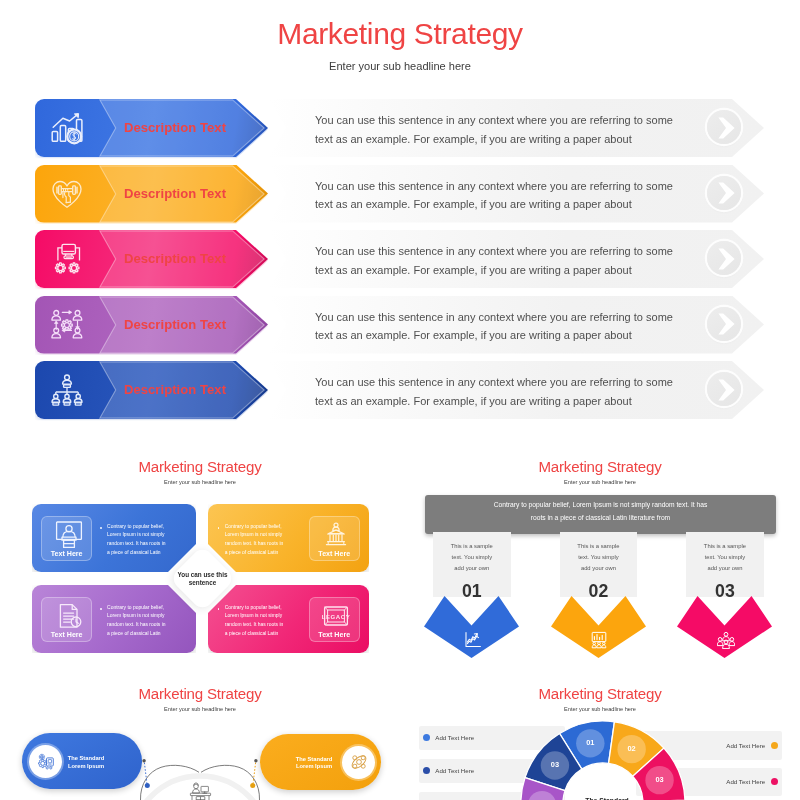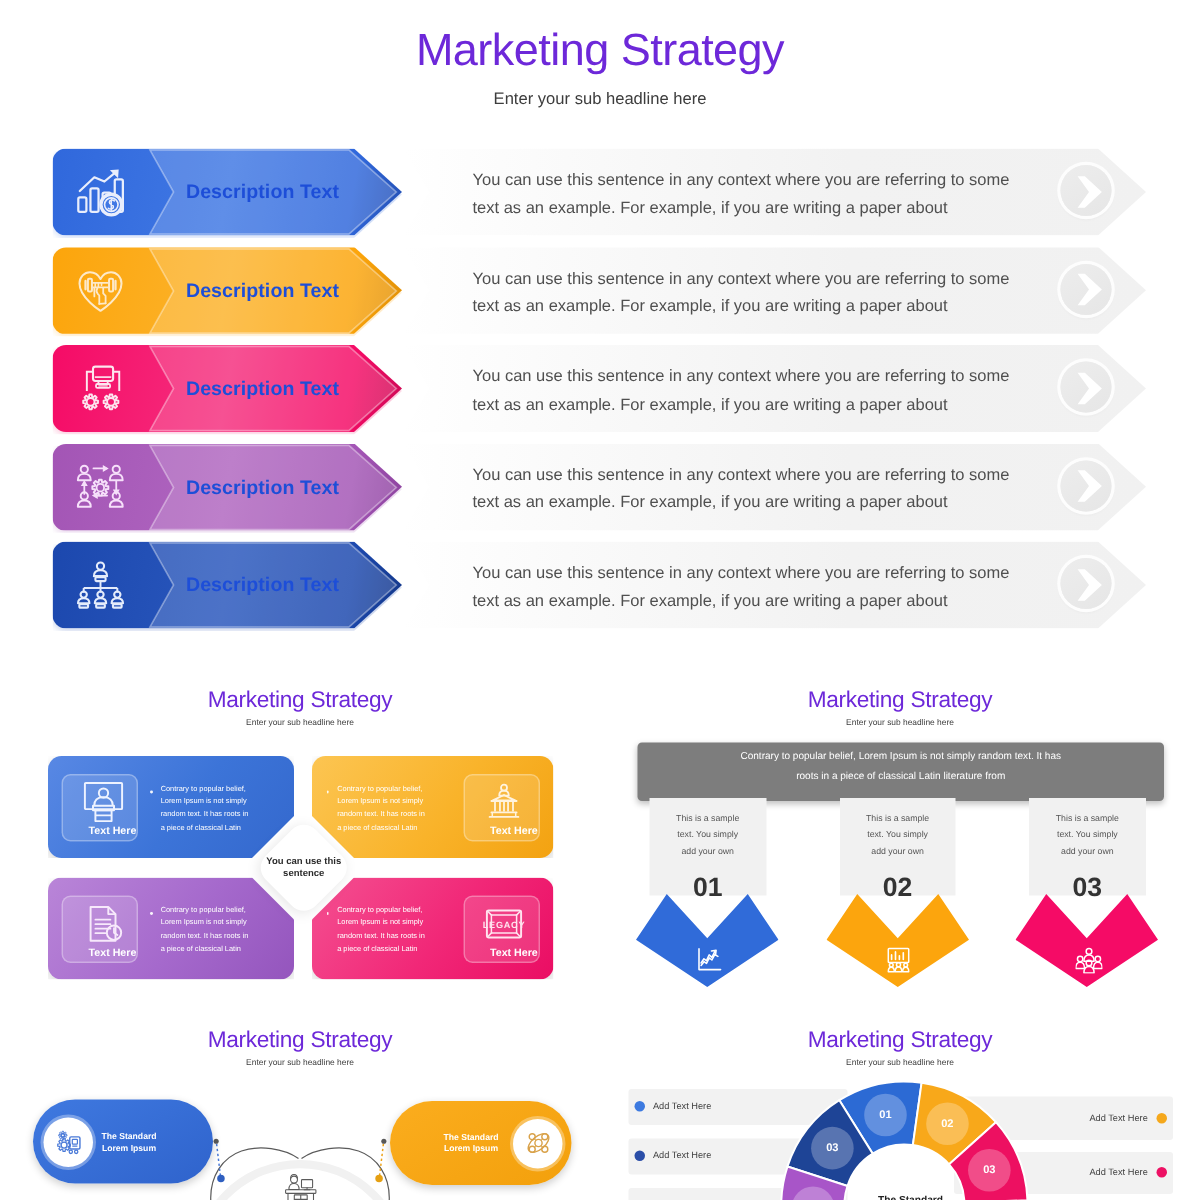--- a/index.html
+++ b/index.html
@@ -7,55 +7,55 @@
   body{width:800px;height:800px;background:#ffffff;font-family:"Liberation Sans",sans-serif;
        -webkit-font-smoothing:antialiased;overflow:hidden;position:relative;}
   .slide{position:absolute;background:#fff;left:0;width:800px;}
   .s1{top:0;height:440px;}
   .s2{top:440px;height:232px;width:400px;}
   .s3{top:440px;left:400px;height:232px;width:400px;}
   .s4{top:672px;height:128px;width:400px;}
   .s5{top:672px;left:400px;height:128px;width:400px;}
 
   
-  .ttl{position:absolute;width:100%;text-align:center;color:#6d28d9;font-weight:400;}
+  .ttl{position:absolute;width:100%;text-align:center;color:#ef4444;font-weight:400;}
   .sub{position:absolute;width:100%;text-align:center;color:#3d3d3d;}
 
   
   .s1 .ttl{top:17px;font-size:30px;letter-spacing:-0.35px;}
   .s1 .sub{top:60px;font-size:11.05px;}
   .r{position:absolute;left:0;width:800px;height:58px;}
   .rowwrap{position:absolute;left:35px;width:233px;height:58px;}
   .bar{position:absolute;inset:0;border-radius:9px 0 0 9px;
        -webkit-clip-path:polygon(0 0,201px 0,233px 50%,201px 100%,0 100%);
        clip-path:polygon(0 0,201px 0,233px 50%,201px 100%,0 100%);}
   .barsh{position:absolute;inset:0;border-radius:9px 0 0 9px;filter:blur(2.2px);opacity:.22;
        -webkit-clip-path:polygon(0 0,201px 0,233px 50%,201px 100%,0 100%);
        clip-path:polygon(0 0,201px 0,233px 50%,201px 100%,0 100%);transform:translateY(1.6px);}
   .chev{position:absolute;left:64px;top:0;width:169px;height:58px;}
-  .dtxt{position:absolute;left:56px;top:0;height:58px;line-height:58px;color:#1d4ed8;font-size:13.05px;
+  .dtxt{position:absolute;left:56px;top:0;height:58px;line-height:58px;color:#ef4444;font-size:13.05px;
         font-weight:bold;letter-spacing:.05px;width:168px;text-align:center;}
   .ico{position:absolute;left:15px;top:12px;width:34px;height:34px;}
   .panel{position:absolute;left:269px;top:0;width:495px;height:58px;
         background:linear-gradient(92deg,#ffffff 0%,#fafafa 22%,#f2f2f2 60%,#f1f1f1 100%);
         -webkit-clip-path:polygon(0 0,463px 0,495px 50%,463px 100%,0 100%,17px 50%);
         clip-path:polygon(0 0,463px 0,495px 50%,463px 100%,0 100%,17px 50%);}
   .ptxt{position:absolute;left:315px;top:12px;width:368px;font-size:11px;color:#4f4f4f;line-height:18.6px;}
   .pcirc{position:absolute;left:707.2px;width:34px;height:34px;border-radius:50%;
         background:linear-gradient(145deg,#ededed,#e6e6e6);box-shadow:0 0 0 2.2px #fdfdfd,0 1.5px 3px rgba(0,0,0,.08);}
   .pchev{position:absolute;left:10.9px;top:6.5px;width:17px;height:22px;}
 
   
   .s2 .ttl{top:18px;font-size:15.1px;letter-spacing:-0.2px;}
   .s2 .sub{top:39px;font-size:5.6px;}
   .card{position:absolute;height:68px;border-radius:9px;overflow:hidden;}
   .cinner{position:absolute;width:48.5px;height:42.5px;top:12.3px;border-radius:6px;
           background:rgba(255,255,255,.14);border:1px solid rgba(255,255,255,.3);}
   .cico{position:absolute;left:50%;top:4.0px;transform:translateX(-50%);width:24px;height:24px;}
-    .clab{position:absolute;left:0;right:0;bottom:1.5px;text-align:right;color:#fff;font-size:7.1px;font-weight:bold;}
+    .clab{position:absolute;left:0;right:0;bottom:1.5px;text-align:center;color:#fff;font-size:7.1px;font-weight:bold;}
     .cbody{position:absolute;top:18.6px;font-size:4.95px;color:#fff;line-height:8.85px;}
   .cdot{position:absolute;width:1.9px;height:1.9px;border-radius:50%;background:rgba(255,255,255,.92);top:22.8px;}
   .diamond{position:absolute;left:179px;top:115px;width:47px;height:47px;background:#fff;border-radius:11px;
            transform:rotate(45deg);box-shadow:0 2px 9px rgba(0,0,0,.10);}
   .dlabel{position:absolute;left:167px;top:131px;width:71px;text-align:center;font-size:6.35px;font-weight:bold;color:#2b2b2b;line-height:7.6px;}
 
   
   .s3 .ttl{top:18px;font-size:15.1px;letter-spacing:-0.2px;}
   .s3 .sub{top:39px;font-size:5.6px;}
   .banner{position:absolute;left:25px;top:54.6px;width:351px;height:39px;background:#7d7d7d;

